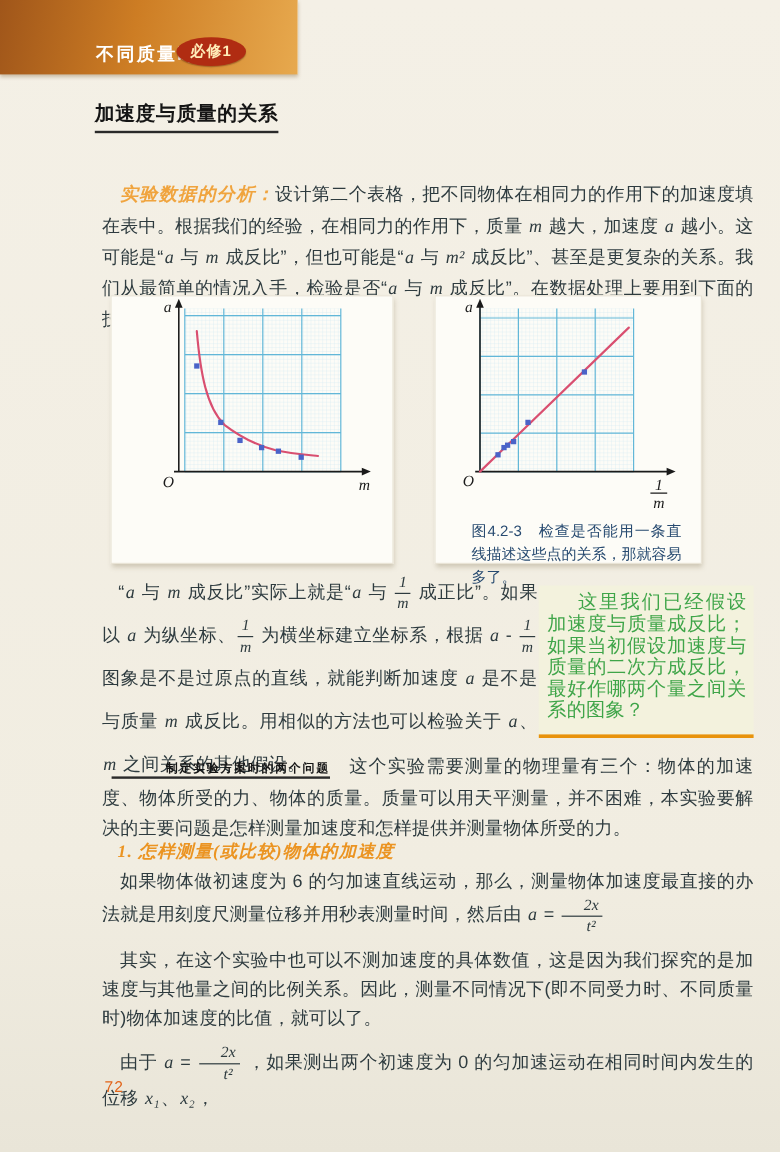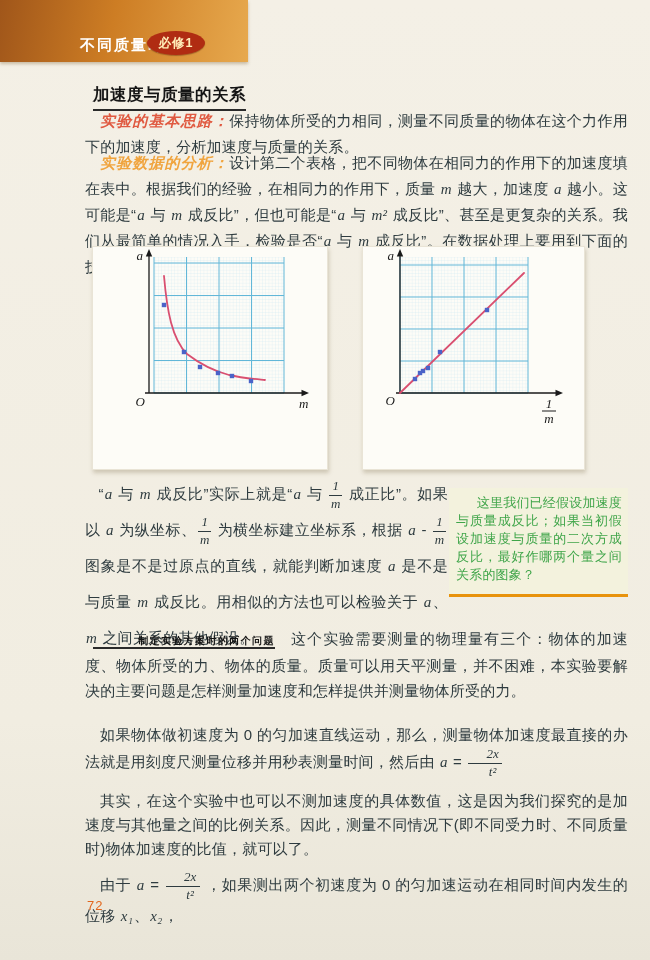--- a/index.html
+++ b/index.html
@@ -32,21 +32,21 @@
   }
   .indent1{text-indent:1em;}
   .run-var,.var{font-family:"Liberation Serif","DejaVu Serif",serif;font-style:italic;padding:0 1px;}
   .lead{
     font-family:"Liberation Serif","DejaVu Serif",serif;font-style:italic;font-weight:700;
     letter-spacing:1px;
   }
   .lead-red{color:var(--lead-red,#e05a41);}
   .lead-orange{color:var(--lead-orange,#f0a43e);}
   .page-title{
-    position:absolute;left:93px;top:84px;font-size:16.5px;font-weight:700;color:var(--heading-text,#151515);
+    position:absolute;left:79px;top:84px;font-size:16.5px;font-weight:700;color:var(--heading-text,#151515);
     border-bottom:2px solid #2a2a2a;padding-bottom:3px;letter-spacing:.5px;
   }
   .inline-heading{
     font-weight:700;color:var(--heading-text,#151515);border-bottom:2px solid #2a2a2a;
     padding-bottom:1px;letter-spacing:.5px;font-size:10px;padding-left:44px;
   }
   .sub-heading{
     position:absolute;left:98px;top:700px;font-size:14.5px;font-weight:700;font-style:italic;
     font-family:"Liberation Serif","DejaVu Serif",serif;
     color:var(--sub-orange,#eb9422);letter-spacing:1px;
@@ -80,43 +80,40 @@
   .points{fill:var(--point-blue,#4a63c8);}
   .axis-label{font-size:13px;font-style:italic;fill:#1a1a1a;}
   .origin-label{font-size:13px;font-style:italic;fill:#1a1a1a;}
   
   .note-box{
     float:right;width:166px;margin:12px 0 6px 1px;
     background:var(--note-bg,#f3f2dd);
     border-bottom:3px solid var(--note-rule-orange,#e8930c);
     padding:6px 6px 10px 7px;
     color:var(--note-green,#3fa549);
-    font-size:13px;line-height:18px;text-align:justify;text-indent:1.6em;letter-spacing:.2px;
+    font-size:16px;line-height:18px;text-align:justify;text-indent:1.6em;letter-spacing:.2px;
   }
   
   .page-number{
     position:absolute;left:87px;top:898px;font-size:13px;font-weight:400;
     color:var(--page-number-orange,#e2661c);letter-spacing:1px;
   }
 </style>
 </head>
 <body>
 
 <div class="page">
 
   <div class="header-band">
     <div class="header-course">不同质量时</div>
     <div class="header-badge">必修1</div>
   </div>
 
   <div class="page-title">加速度与质量的关系</div>
 
-  <div class="para indent1" style="top:108px;">
-    <span class="lead lead-red">实验的基本思路：</span><span>保持物体所受的力相同，测量不同质量的物体在这个力作用下的加速度，分析加速度与质量的关系。</span>
-  </div>
 
   <div class="para indent1" style="top:150px;">
     <span class="lead lead-orange">实验数据的分析：</span><span><span>设计第二个表格，把不同物体在相同力的作用下的加速度填在表中。根据我们的经验，在相同力的作用下，质量 </span><span class="run-var">m</span><span> 越大，加速度 </span><span class="run-var">a</span><span> 越小。这可能是“</span><span class="run-var">a</span><span> 与 </span><span class="run-var">m</span><span> 成反比”，但也可能是“</span><span class="run-var">a</span><span> 与 </span><span class="run-var">m²</span><span> 成反比”、甚至是更复杂的关系。我们从最简单的情况入手，检验是否“</span><span class="run-var">a</span><span> 与 </span><span class="run-var">m</span><span> 成反比”。在数据处理上要用到下面的技巧。</span></span>
   </div>
 
   <div class="fig-panel fig1-panel">
     <svg width="234" height="166" viewBox="0 0 234 166">
       <defs>
         <pattern id="fine1" width="3.25" height="3.25" patternUnits="userSpaceOnUse">
           <path d="M 3.25 0 L 0 0 0 3.25" fill="none" class="gridfine"></path>
@@ -166,36 +163,38 @@
           <rect x="121.8" y="60.8" width="4.4" height="4.4"></rect>
         </g>
       <text x="31" y="13" text-anchor="end" class="axis-label">a</text>
       <text x="32" y="158" text-anchor="end" class="origin-label">O</text>
       <g>
         <text x="186" y="161" text-anchor="middle" class="axis-label">1</text>
         <line x1="179" y1="164" x2="193" y2="164" stroke="#1a1a1a" stroke-width="1"></line>
         <text x="186" y="176" text-anchor="middle" class="axis-label">m</text>
       </g>
     </svg>
+    <div class="fig-caption fig2-caption">图4.2-3　检查是否能用一条直线描述这些点的关系，那就容易多了。</div>
   </div>
 
   <div class="para" style="top:476px;line-height:35px;">
     <div class="note-box">
       <span>这里我们已经假设加速度与质量成反比；如果当初假设加速度与质量的二次方成反比，最好作哪两个量之间关系的图象？</span>
     </div>
     <span style="display:inline-block;width:.9em;"></span><span><span>“</span><span class="run-var">a</span><span> 与 </span><span class="run-var">m</span><span> 成反比”实际上就是“</span><span class="run-var">a</span><span> 与 </span><span class="frac"><span class="num">1</span><span class="den">m</span></span><span> 成正比”。如果以 </span><span class="run-var">a</span><span> 为纵坐标、</span><span class="frac"><span class="num">1</span><span class="den">m</span></span><span> 为横坐标建立坐标系，根据 </span><span class="run-var">a</span><span> - </span><span class="frac"><span class="num">1</span><span class="den">m</span></span><span> 图象是不是过原点的直线，就能判断加速度 </span><span class="run-var">a</span><span> 是不是与质量 </span><span class="run-var">m</span><span> 成反比。用相似的方法也可以检验关于 </span><span class="run-var">a</span><span>、</span><span class="run-var">m</span><span> 之间关系的其他假设。</span></span>
   </div>
 
   <div class="para" style="top:626px;">
     <span style="display:inline-block;width:.55em;"></span><span class="inline-heading">制定实验方案时的两个问题</span><span>　这个实验需要测量的物理量有三个：物体的加速度、物体所受的力、物体的质量。质量可以用天平测量，并不困难，本实验要解决的主要问题是怎样测量加速度和怎样提供并测量物体所受的力。</span>
   </div>
 
+  <div class="sub-heading">1. 怎样测量(或比较)物体的加速度</div>
 
   <div class="para indent1" style="top:722px;">
-    <span><span>如果物体做初速度为 0 的匀加速直线运动，那么，测量物体加速度最直接的办法就是用刻度尺测量位移并用秒表测量时间，然后由 </span><span class="run-var">a</span><span> = </span><span class="frac"><span class="num">2x</span><span class="den">t²</span></span></span>
+    <span><span>如果物体做初速度为 6 的匀加速直线运动，那么，测量物体加速度最直接的办法就是用刻度尺测量位移并用秒表测量时间，然后由 </span><span class="run-var">a</span><span> = </span><span class="frac"><span class="num">2x</span><span class="den">t²</span></span></span>
   </div>
 
   <div class="para indent1" style="top:789px;line-height:24px;">
     <span>其实，在这个实验中也可以不测加速度的具体数值，这是因为我们探究的是加速度与其他量之间的比例关系。因此，测量不同情况下(即不同受力时、不同质量时)物体加速度的比值，就可以了。</span>
   </div>
 
   <div class="para indent1" style="top:870px;">
     <span><span>由于 </span><span class="run-var">a</span><span> = </span><span class="frac"><span class="num">2x</span><span class="den">t²</span></span><span> ，如果测出两个初速度为 0 的匀加速运动在相同时间内发生的位移 </span><span class="run-var">x₁</span><span>、</span><span class="run-var">x₂</span><span>，</span></span>
   </div>
 

